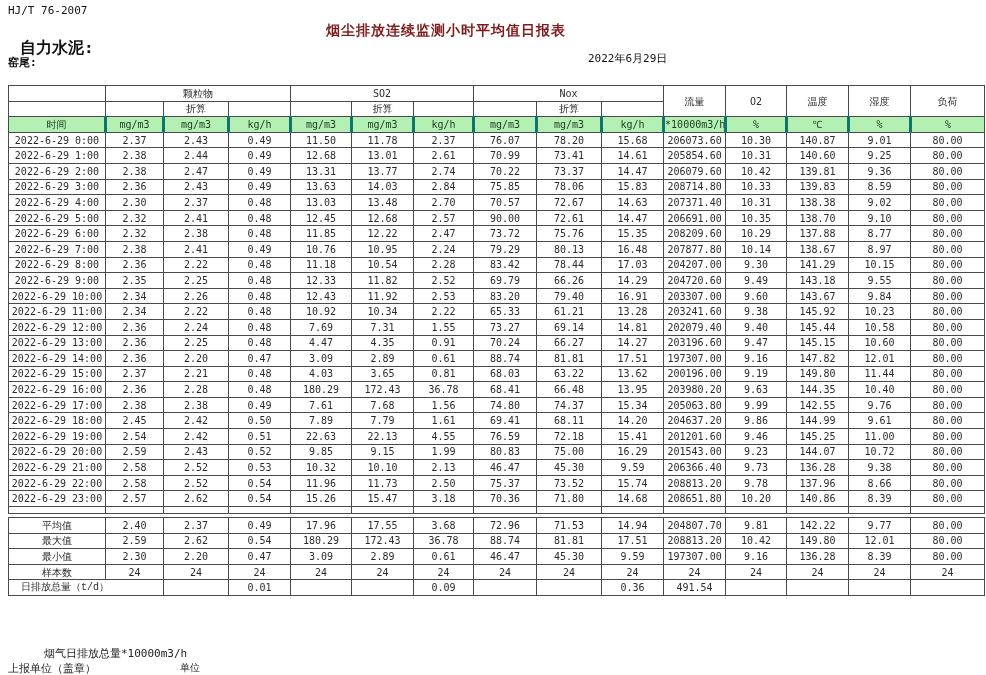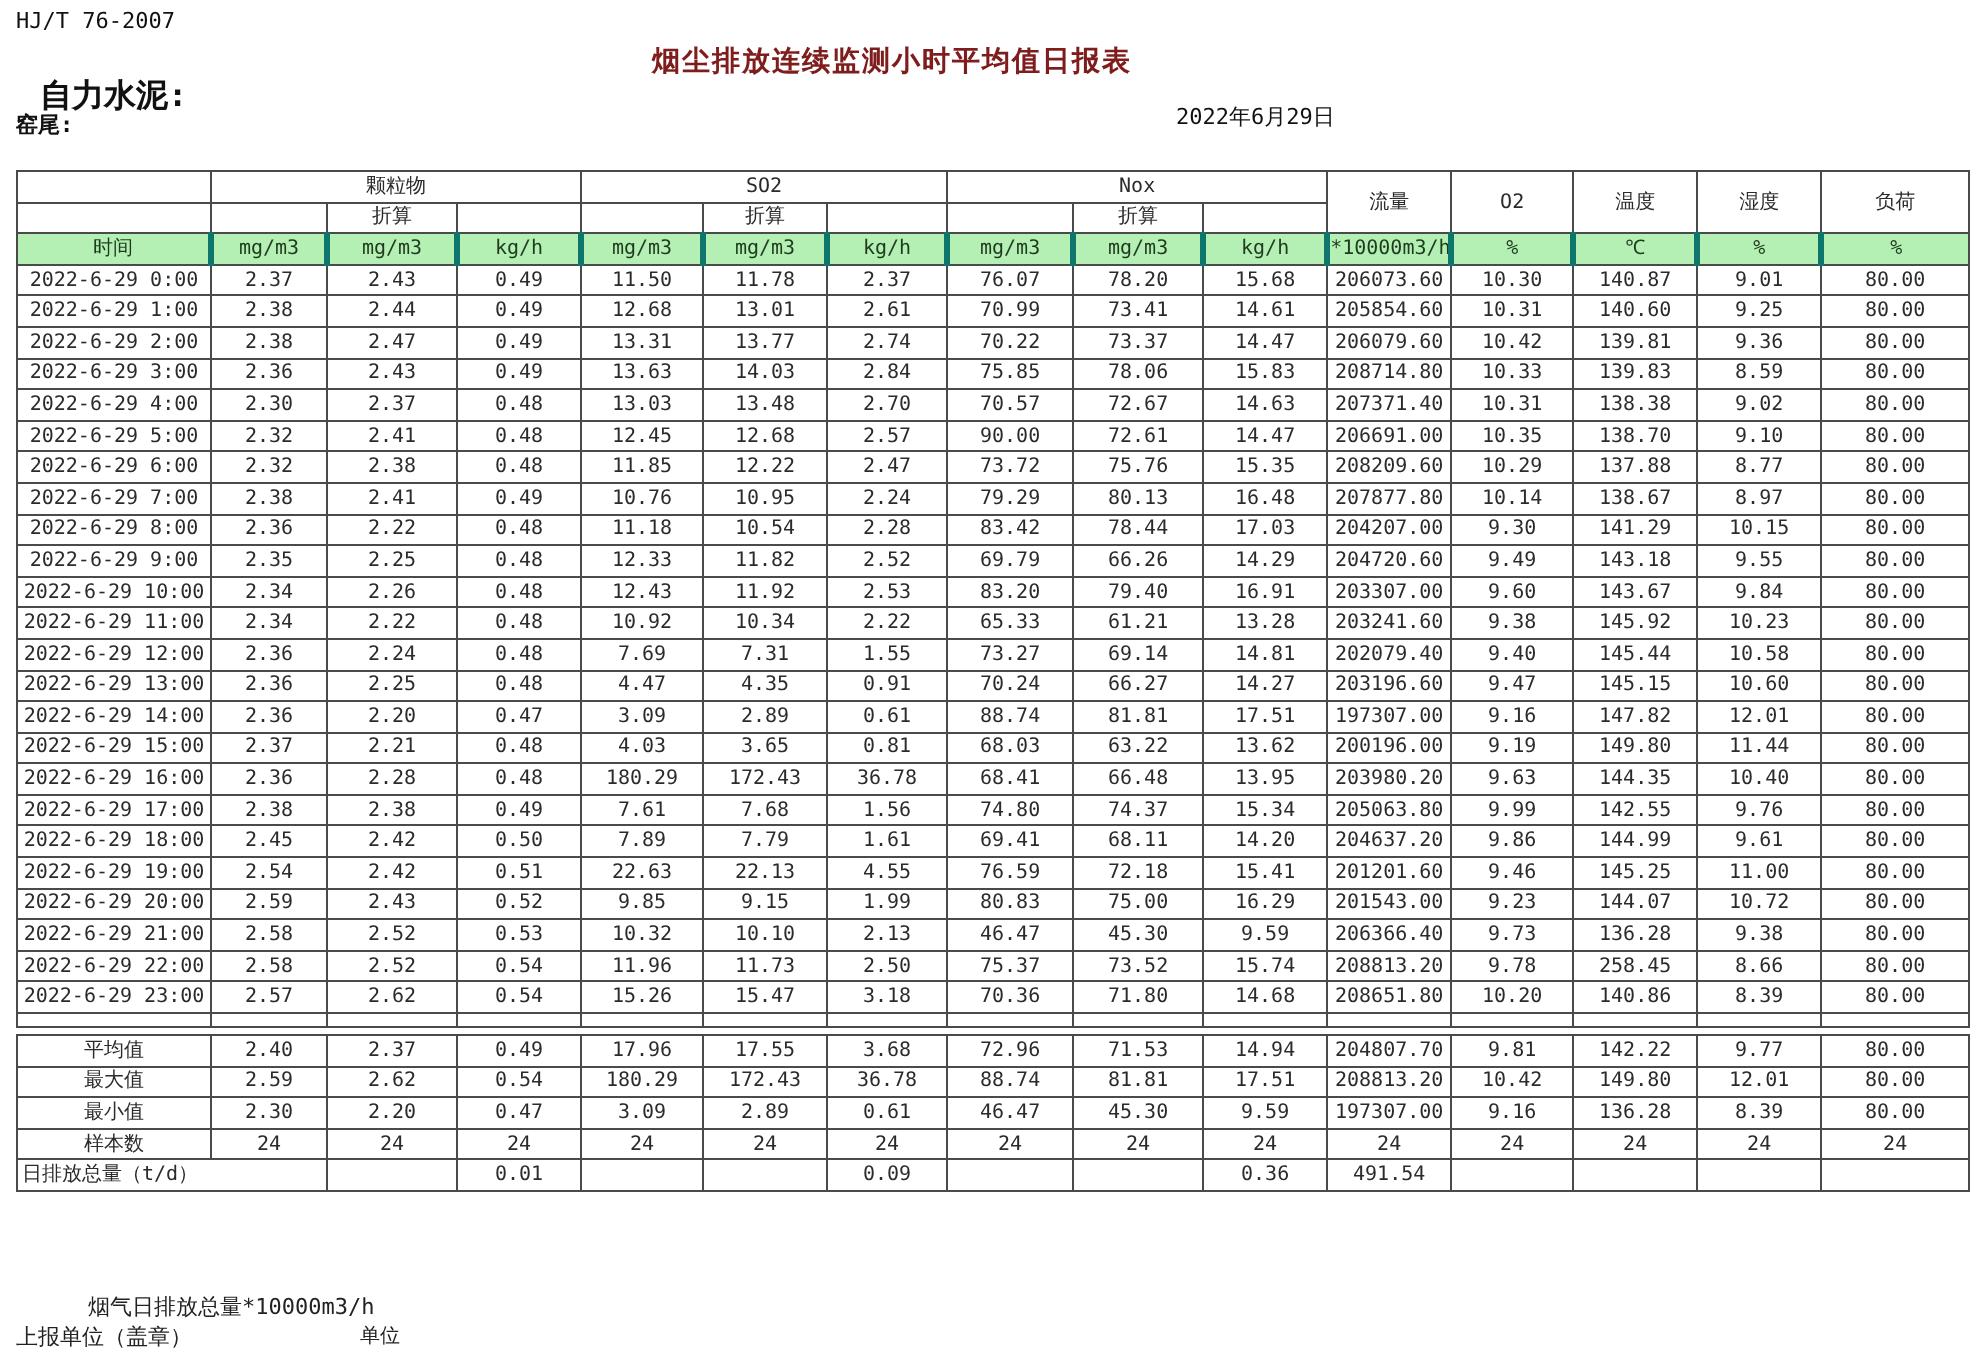--- a/index.html
+++ b/index.html
@@ -26,21 +26,21 @@
     text-align:center; vertical-align:middle;
     padding:0; height:15.6px; line-height:11px;
     white-space:nowrap; overflow:hidden; color:#2b2b2b;
   }
   thead td { height:17px; color:#222; }
   tr.unit-row td { background:var(--green); border-left:3px solid #0f766e; border-right:1px solid #fff; color:#1f3b1f; }
   tr.unit-row td:first-child { border-left:1px solid var(--grid);margin-top:44px; }
   tr.unit-row td:last-child { border-right:1px solid var(--grid); }
   tr.empty-row td { height:7px; }
   tr.gap-row td { border-left:none; border-right:none; height:4px; }
-  tr.total-row td.total-label { text-align:left; padding-left:2px; }
+  tr.total-row td.total-label { text-align:left; padding-left:12px;font-family:Liberation Mono, monospace; }
   td.sum-label { color:#222; }
   .footnote { position:absolute; left:8px; top:646px; font-size:11px; color:#222;margin-left:36px; }
   .footrow-left { position:absolute; left:8px; top:661px; font-size:11px; color:#222; }
   .footrow-right { position:absolute; left:180px; top:661px; font-size:10px; color:#222; }
 </style>
 </head>
 <body>
 
 <div class="std">HJ/T 76-2007</div>
 <div class="title">烟尘排放连续监测小时平均值日报表</div>
@@ -489,21 +489,21 @@
         <td>2.52</td>
         <td>0.54</td>
         <td>11.96</td>
         <td>11.73</td>
         <td>2.50</td>
         <td>75.37</td>
         <td>73.52</td>
         <td>15.74</td>
         <td>208813.20</td>
         <td>9.78</td>
-        <td>258.45</td>
+        <td>137.96</td>
         <td>8.66</td>
         <td>80.00</td>
       </tr>
       <tr>
         <td>2022-6-29 23:00</td>
         <td>2.57</td>
         <td>2.62</td>
         <td>0.54</td>
         <td>15.26</td>
         <td>15.47</td>

